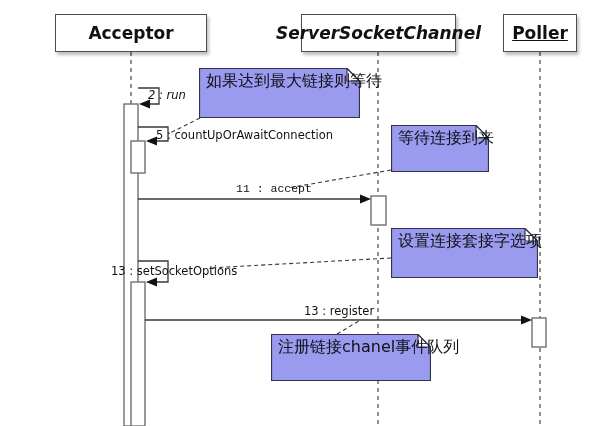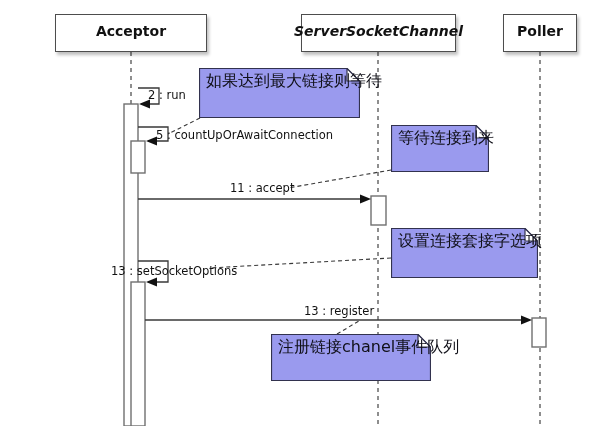--- a/index.html
+++ b/index.html
@@ -5,21 +5,21 @@
   html,body{margin:0;padding:0;background:#ffffff;}
   #stage{
     position:relative;width:605px;height:426px;background:#ffffff;overflow:hidden;
     font-family:"DejaVu Sans","Liberation Sans",sans-serif;
   }
   #wires{position:absolute;left:0;top:0;}
   .participant{
     position:absolute;top:14px;height:38px;background:#ffffff;
     border:1.4px solid #4d4d4d;box-sizing:border-box;
     display:flex;justify-content:center;align-items:flex-start;
-    padding-top:8px;font-weight:bold;font-size:14px;color:#111111;
+    padding-top:8px;font-weight:bold;font-size:17px;color:#111111;
     box-shadow:2px 3px 3px rgba(0,0,0,0.25);
   }
   .msg-label{
     position:absolute;font-size:11.5px;color:#111111;white-space:nowrap;
     line-height:13px;
   }
   .note{position:absolute;}
   .note svg{position:absolute;left:0;top:0;}
   .note-text{
     position:absolute;left:7px;top:5px;right:14px;
@@ -70,25 +70,25 @@
       <line x1="145" y1="320" x2="523" y2="320"></line>
     </g>
     <g fill="#111111">
       <polygon points="371,199 360,194.5 360,203.5"></polygon>
       <polygon points="532,320 521,315.5 521,324.5"></polygon>
     </g>
   </svg>
 
   <div class="participant" style="left:55px;width:152px;">Acceptor</div>
   <div class="participant" style="left:301px;width:155px;font-style:italic;">ServerSocketChannel</div>
-  <div class="participant" style="left:503px;width:74px;">Poller</div>
+  <div class="participant" style="left:503px;width:74px;text-decoration:underline;">Poller</div>
 
-  <div class="msg-label" style="left:148px;top:89px;">2 : run</div>
+  <div class="msg-label" style="left:148px;top:89px;font-style:italic;">2 : run</div>
   <div class="msg-label" style="left:156px;top:129px;">5 : countUpOrAwaitConnection</div>
-  <div class="msg-label" style="left:230px;top:182px;">11 : accept</div>
+  <div class="msg-label" style="left:236px;top:182px;font-family:Liberation Mono, monospace;">11 : accept</div>
   <div class="msg-label" style="left:111px;top:265px;">13 : setSocketOptions</div>
   <div class="msg-label" style="left:304px;top:305px;">13 : register</div>
 
   <div class="note" style="left:199px;top:68px;width:161px;height:50px;">
     <svg width="161" height="50" viewBox="0 0 161 50">
       <path d="M0.5,0.5 L148,0.5 L160.5,13 L160.5,49.5 L0.5,49.5 Z" fill="#9a9aee" stroke="#32324e" stroke-width="1.2"></path>
       <path d="M148,0.5 L160.5,13 L148,13 Z" fill="#ffffff" stroke="#32324e" stroke-width="1.2"></path>
     </svg>
     <div class="note-text">如果达到最大链接则等待</div>
   </div>

